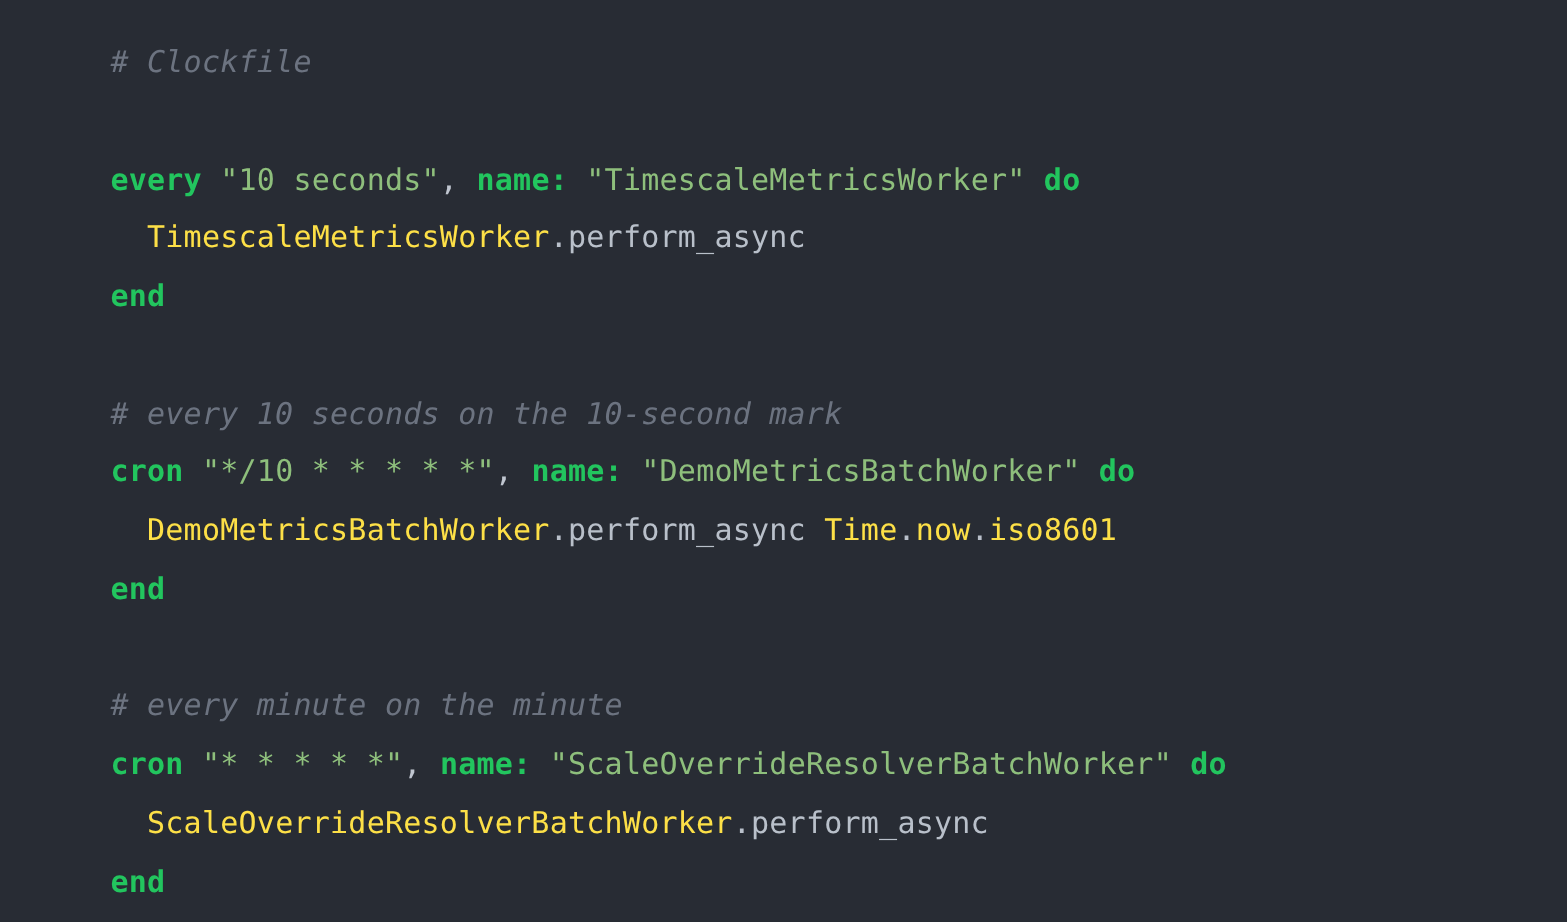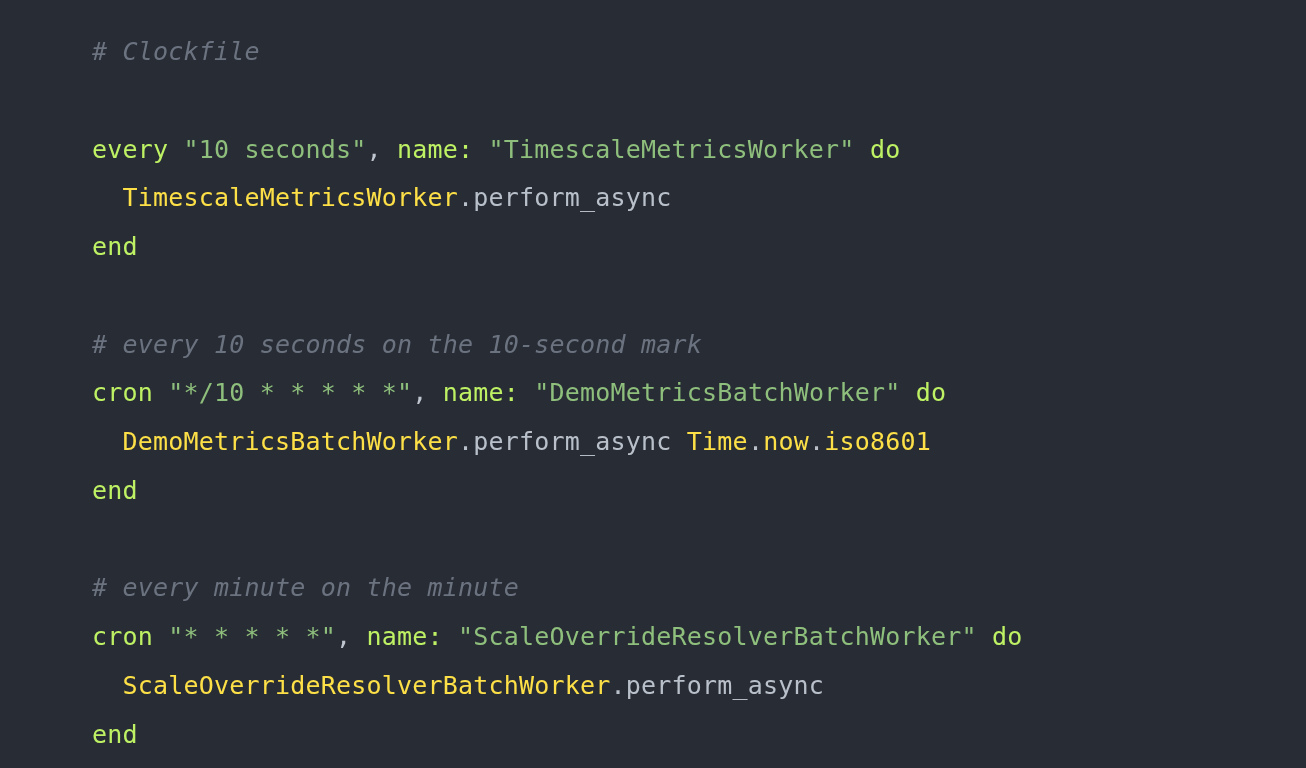--- a/index.html
+++ b/index.html
@@ -14,21 +14,21 @@
     margin: 0;
     padding: 28px 0 0 92px;
     font-family: "SF Mono", ui-monospace, Menlo, Consolas, monospace;
     font-size: 25px;
     line-height: 1.95;
     font-weight: 500;
     letter-spacing: 0.2px;
     white-space: pre;
   }
   .c-comment { color: #6c7380; font-style: italic; }
-  .c-kw      { color: #bef264; }   
+  .c-kw      { color: #22c55e; font-weight: bold; }   
   .c-str     { color: #8ebf7c; }   
   .c-const   { color: #fde047; }   
   .c-method  { color: #b9c0ca; }   
   .c-punct   { color: #c0c6d0; }
 </style>
 </head>
 <body>
 
 <pre class="code"><span class="c-comment"># Clockfile</span>
 

